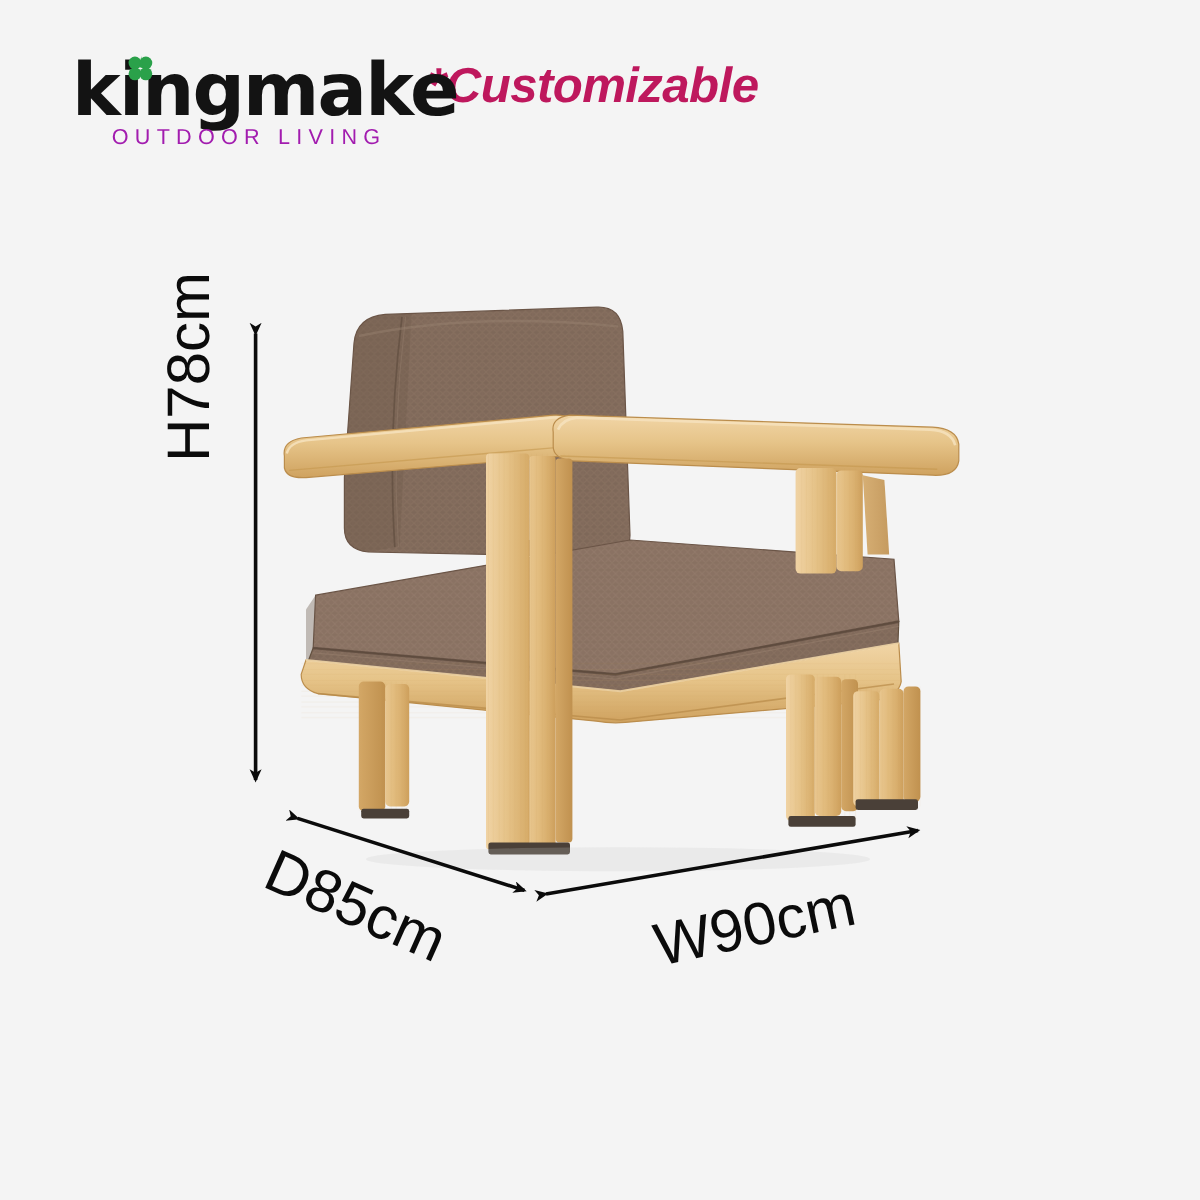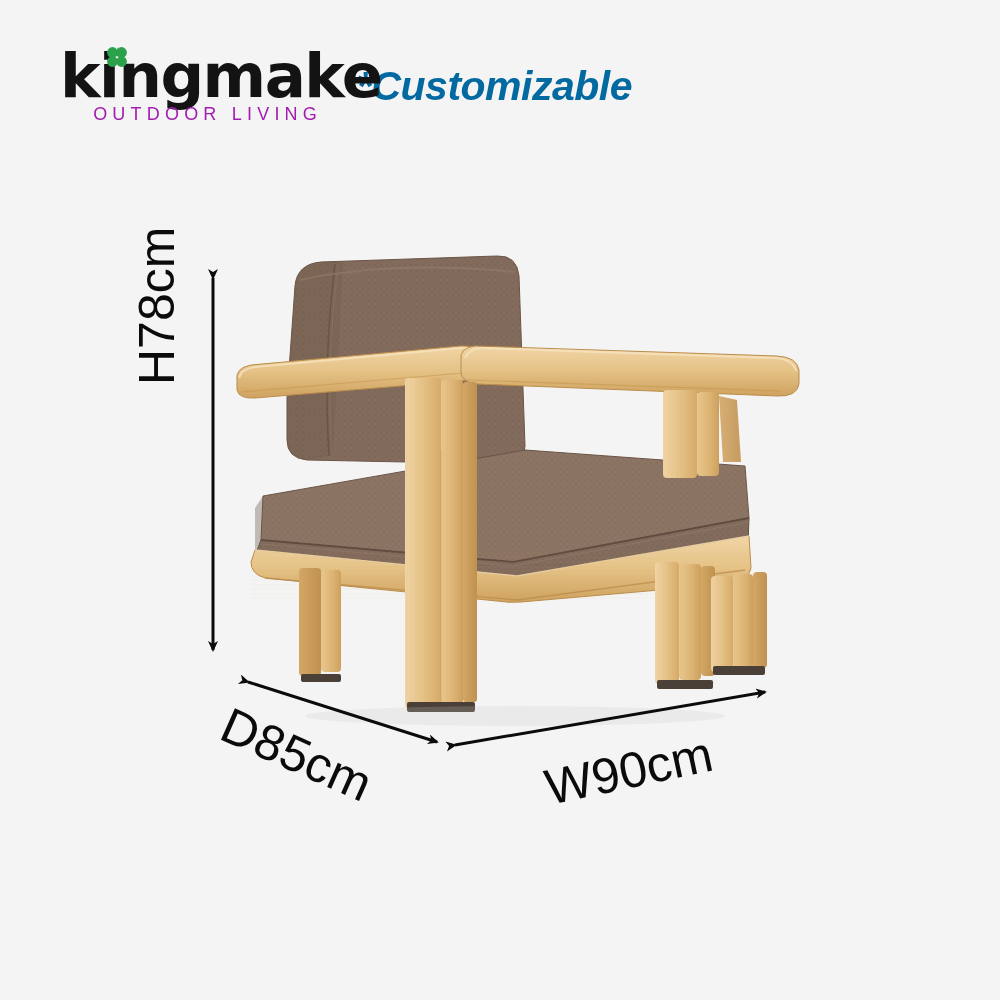--- a/index.html
+++ b/index.html
@@ -62,24 +62,24 @@
     left: 44px;
     top: -4px;
     width: 26px;
     height: 26px;
   }
   #customizable-note {
     font-family: "Liberation Sans", sans-serif;
     font-size: 41px;
     font-weight: 700;
     font-style: italic;
-    color: #0369a1;
+    color: #be185d;
     letter-spacing: -0.5px;
     white-space: nowrap;
-    margin-top: 15px;
+    margin-top: 0;
   }
 
   
   #product-figure {
     position: absolute;
     left: 225px;
     top: 250px;
     width: 580px;
     height: 480px;
   }

